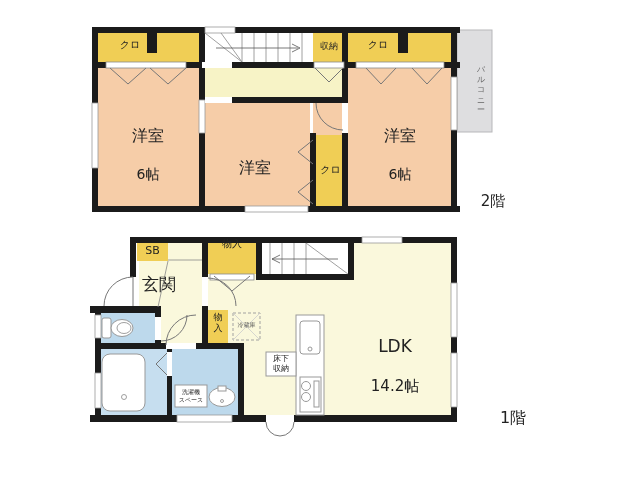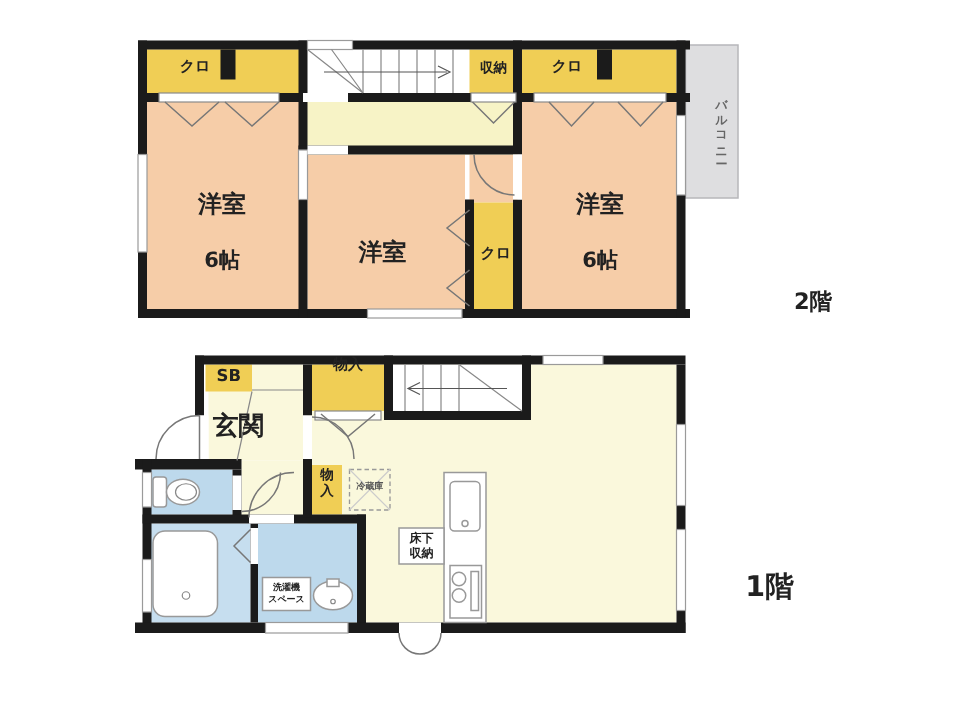--- a/index.html
+++ b/index.html
@@ -1,19 +1,19 @@
 <!DOCTYPE html>
 <html><head>
 <meta charset="utf-8">
 <style>
   html,body{margin:0;padding:0;background:#fff;}
   #plan{position:relative;width:640px;height:480px;background:#fff;overflow:hidden;
         font-family:"DejaVu Sans",sans-serif;}
   #plan svg{position:absolute;left:0;top:0;}
-  .lb{position:absolute;color:#222;text-align:center;line-height:1.25;white-space:pre-line;font-weight:bold;}
+  .lb{position:absolute;color:#222;text-align:center;line-height:1.25;white-space:pre-line;}
   .w{fill:#1b1b1b;}
   .n{fill:#ffffff;stroke:#9a9a9a;stroke-width:0.8;}
   .front{fill:#ffffff;stroke:#8a8a8a;stroke-width:0.8;}
   .arc{fill:none;stroke:#777;stroke-width:1;}
   .chev{fill:none;stroke:#777;stroke-width:1;}
   .fix{fill:#ffffff;stroke:#999;stroke-width:1;}
   .thin{stroke:#888;stroke-width:0.8;fill:none;}
   .vert{writing-mode:vertical-rl;letter-spacing:2px;}
 </style>
 </head>
@@ -188,26 +188,30 @@
     <div style="font-size:14px">6帖</div>
   </div>
   <div class="lb" style="left:209px;top:138px;width:92px">
     <div style="font-size:16px">洋室</div>
   </div>
   <div class="lb" style="left:352px;top:106px;width:96px">
     <div style="font-size:16px">洋室</div>
     <div style="font-size:14px">6帖</div>
   </div>
   <div class="lb" style="left:314px;top:164px;width:33px;font-size:10px">クロ</div>
-  <div class="lb" style="left:517px;top:192px;width:50px;font-size:15px">2階</div>
+  <div class="lb" style="left:468px;top:192px;width:50px;font-size:15px">2階</div>
 
   <div class="lb" style="left:137px;top:244px;width:31px;font-size:11px">SB</div>
   <div class="lb" style="left:138px;top:274px;width:42px;font-size:17px">玄関</div>
   <div class="lb" style="left:210px;top:238px;width:44px;font-size:10px">物入</div>
   <div class="lb" style="left:208px;top:312px;width:20px;font-size:9px;line-height:1.2">物
 入</div>
   <div class="lb" style="left:233px;top:321px;width:27px;font-size:6px;color:#555">冷蔵庫</div>
   <div class="lb" style="left:267px;top:354px;width:28px;font-size:8px;line-height:1.25">床下
 収納</div>
   <div class="lb" style="left:176px;top:388px;width:30px;font-size:6px;line-height:1.4">洗濯機
 スペース</div>
-  <div class="lb" style="left:488px;top:380px;width:50px;font-size:19px">1階</div>
+  <div class="lb" style="left:340px;top:316px;width:110px">
+    <div style="font-size:17px">LDK</div>
+    <div style="font-size:15px">14.2帖</div>
+  </div>
+  <div class="lb" style="left:488px;top:408px;width:50px;font-size:16px">1階</div>
 </div>
 
 </body></html>

